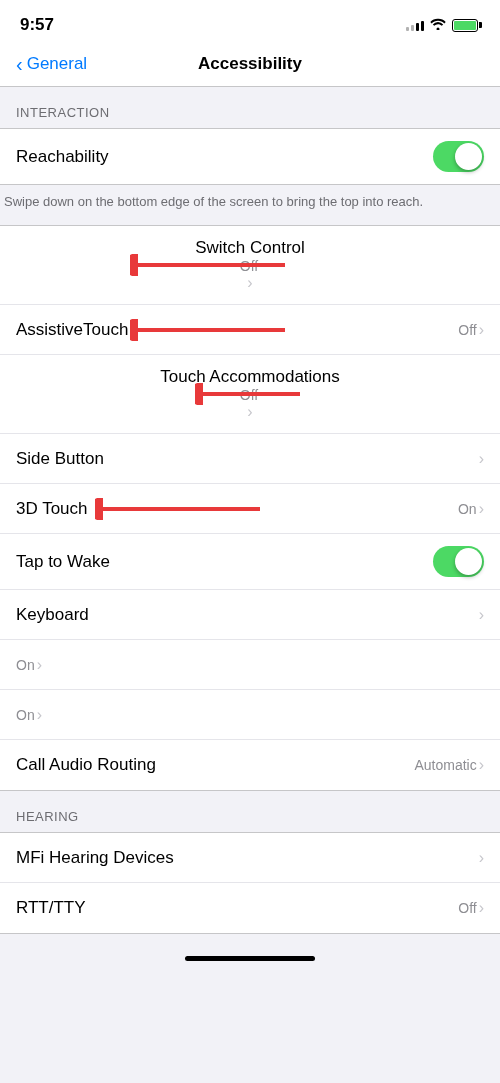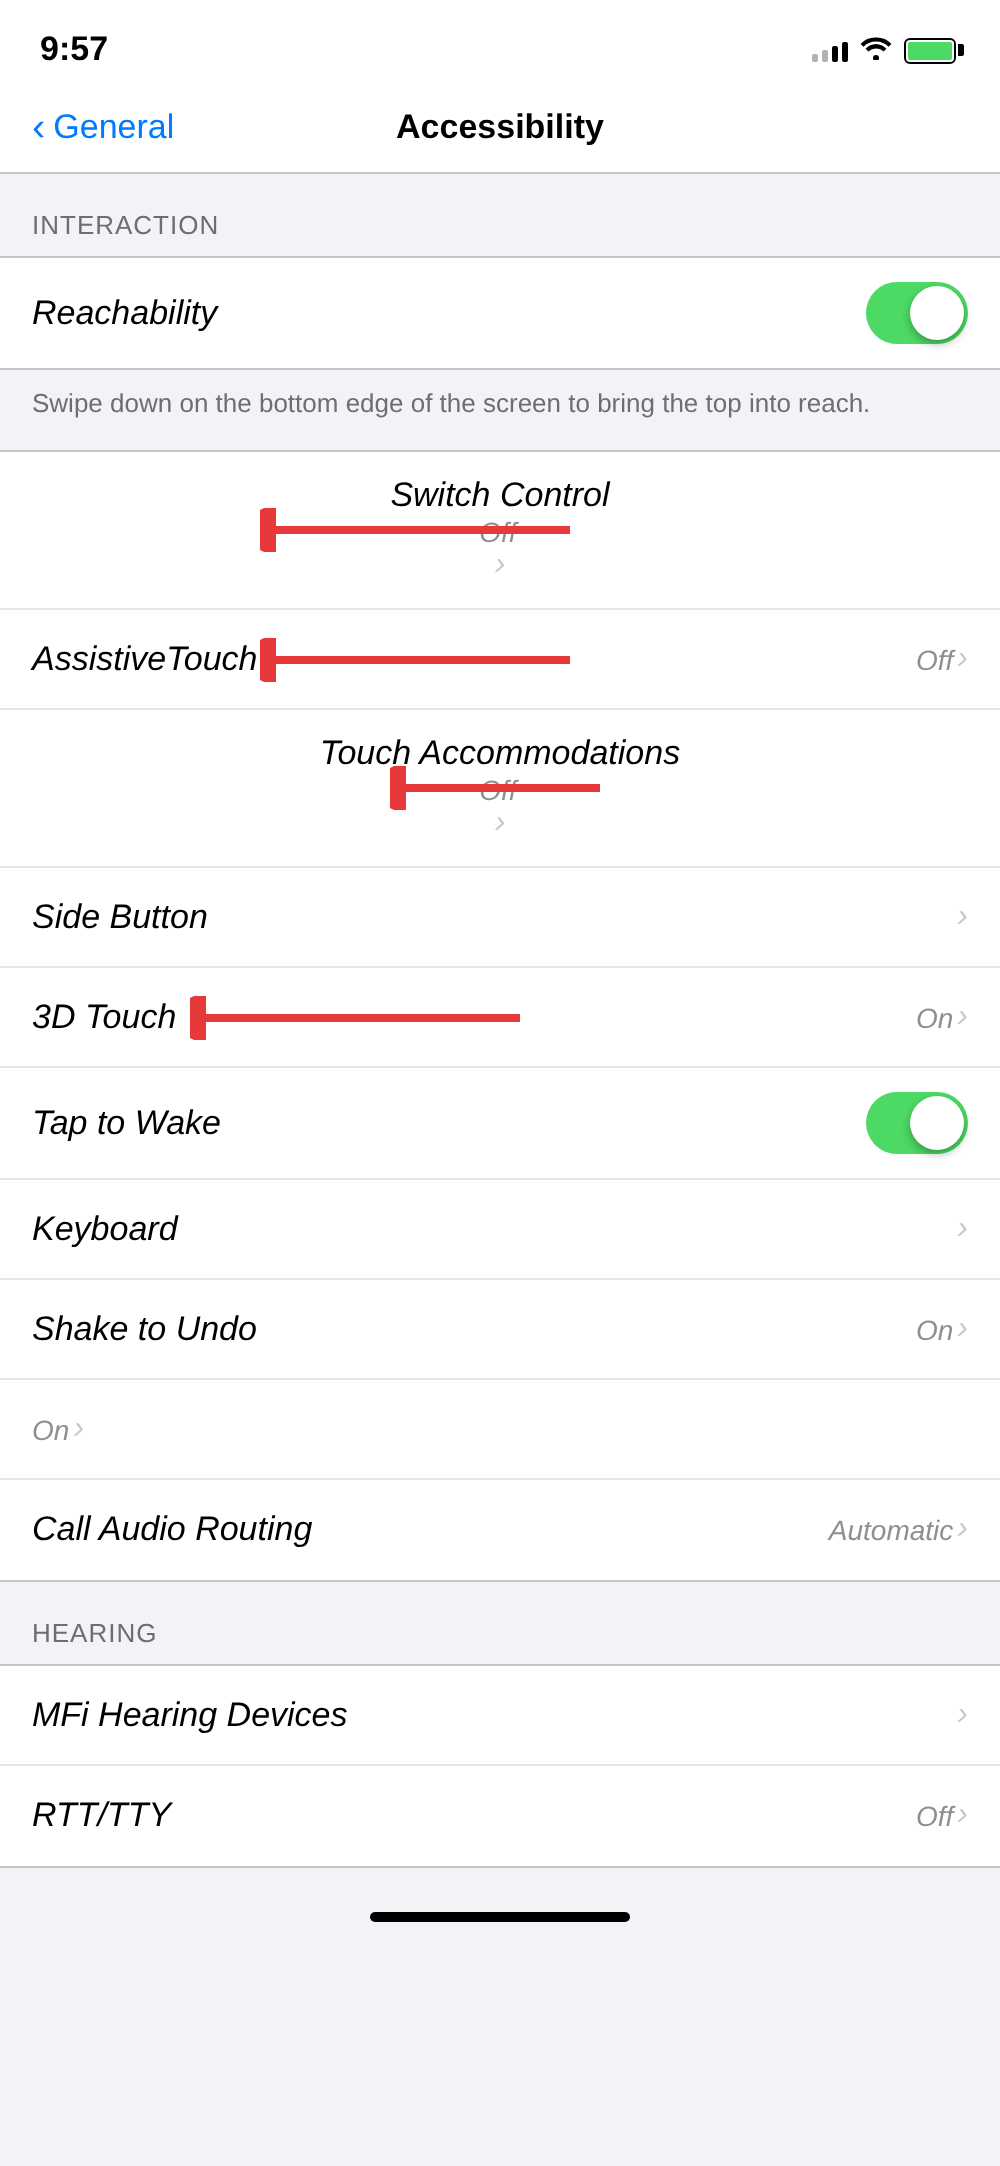--- a/index.html
+++ b/index.html
@@ -124,21 +124,20 @@
       letter-spacing: 0.5px;
       text-transform: uppercase;
     }
 
     
     .settings-group {
       background: #fde047;
       border-top: 1px solid #c6c6c8;
       border-bottom: 1px solid #c6c6c8;
       margin-bottom: 0;
-      font-style: italic;
     }
 
     
     .setting-row {
       display: flex;
       align-items: center;
       padding: 12px 16px;
       background: #fff;
       min-height: 50px;
       position: relative;
@@ -182,21 +181,21 @@
       border-radius: 50%;
       top: 2px;
       box-shadow: 0 2px 4px rgba(0,0,0,0.3);
       transition: left 0.2s;
     }
     .toggle.on .toggle-knob { left: 22px; }
 
     
     .setting-description {
       background: #f2f2f7;
-      padding: 8px 16px 14px 16px;
+      padding: 8px 16px 14px 4px;
       font-size: 13px;
       color: #6d6d72;
       line-height: 1.4;
     }
   </style>
 </head>
 <body>
 
 <div class="status-bar">
   <span class="status-time">9:57</span>
@@ -318,21 +317,20 @@
       <div class="toggle-knob"></div>
     </div>
   </div>
 
   <div class="setting-row">
     <span class="setting-label">Keyboard</span>
     <span class="chevron-right">›</span>
   </div>
 
   <div class="setting-row">
-    <span class="setting-label">Shake to Undo</span>
     <span class="setting-value">On</span>
     <span class="chevron-right">›</span>
   </div>
 
   <div class="setting-row">
     <span class="setting-value">On</span>
     <span class="chevron-right">›</span>
   </div>
 
   <div class="setting-row">

